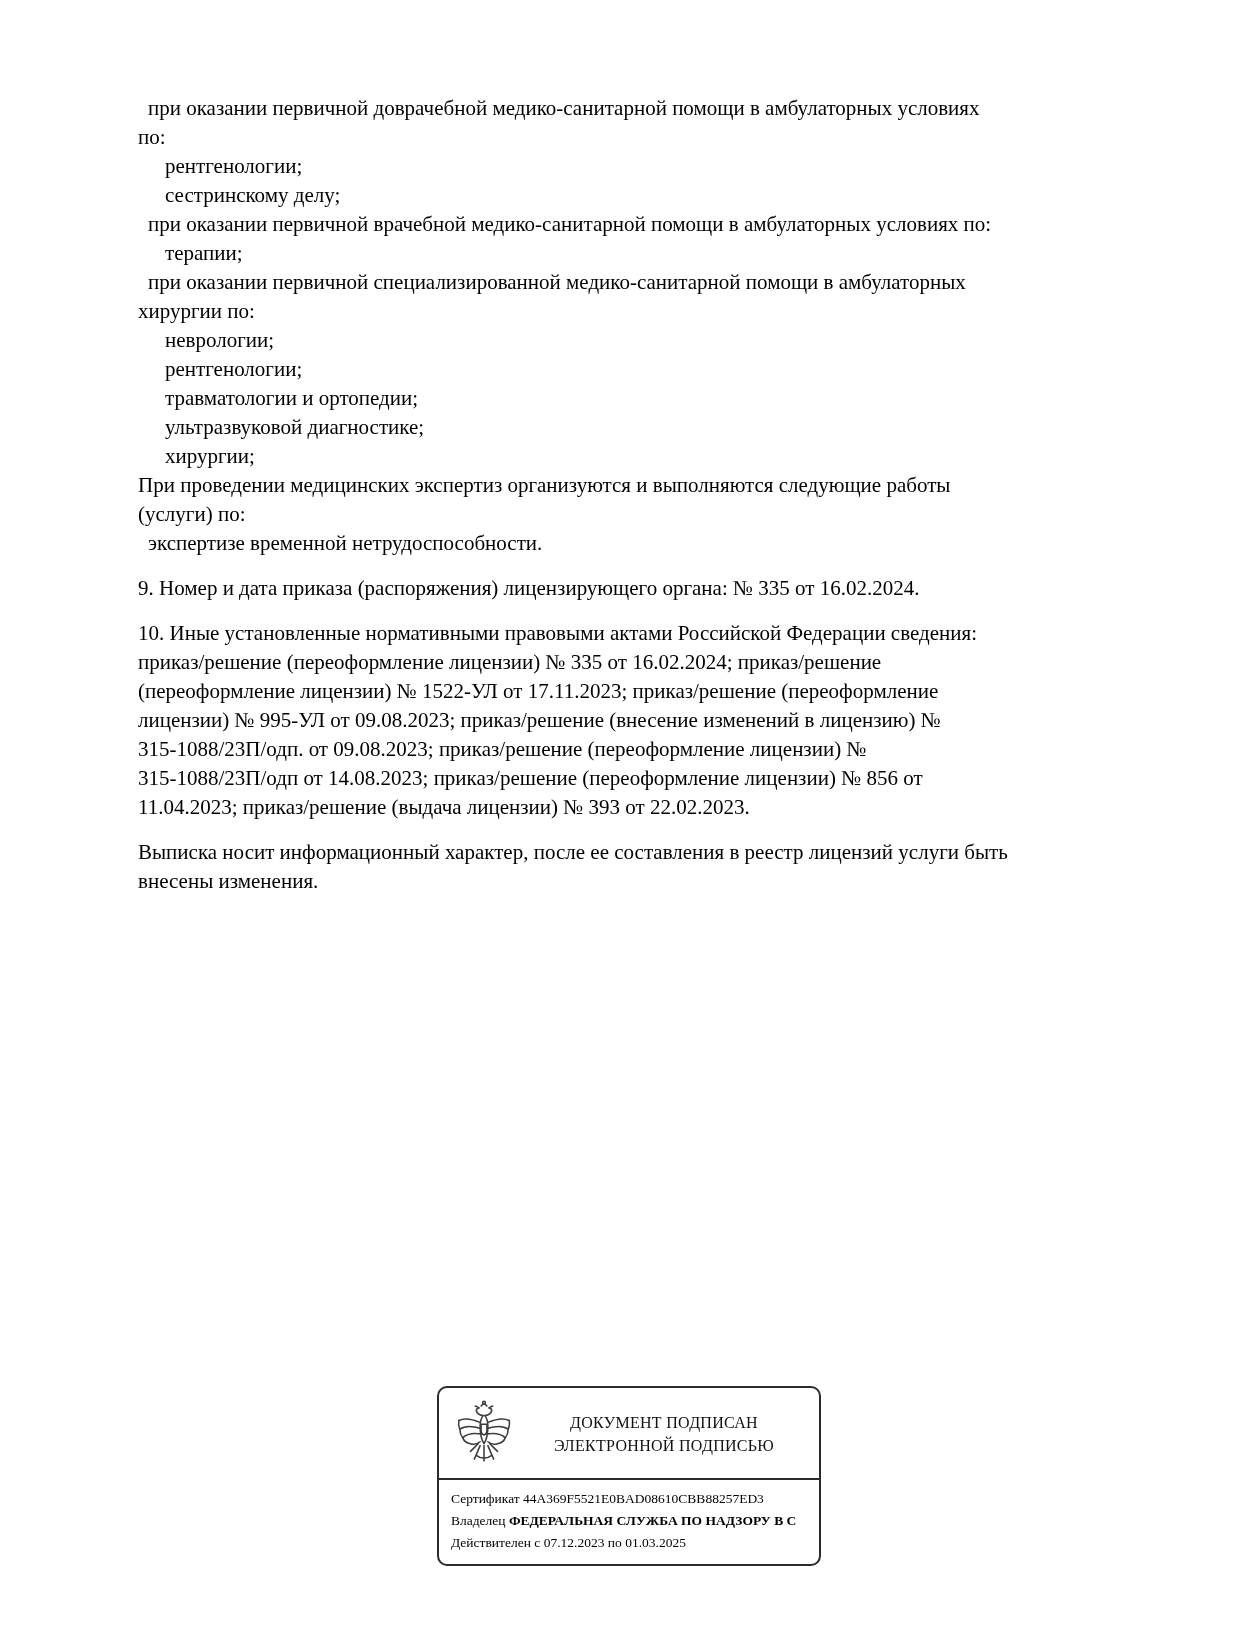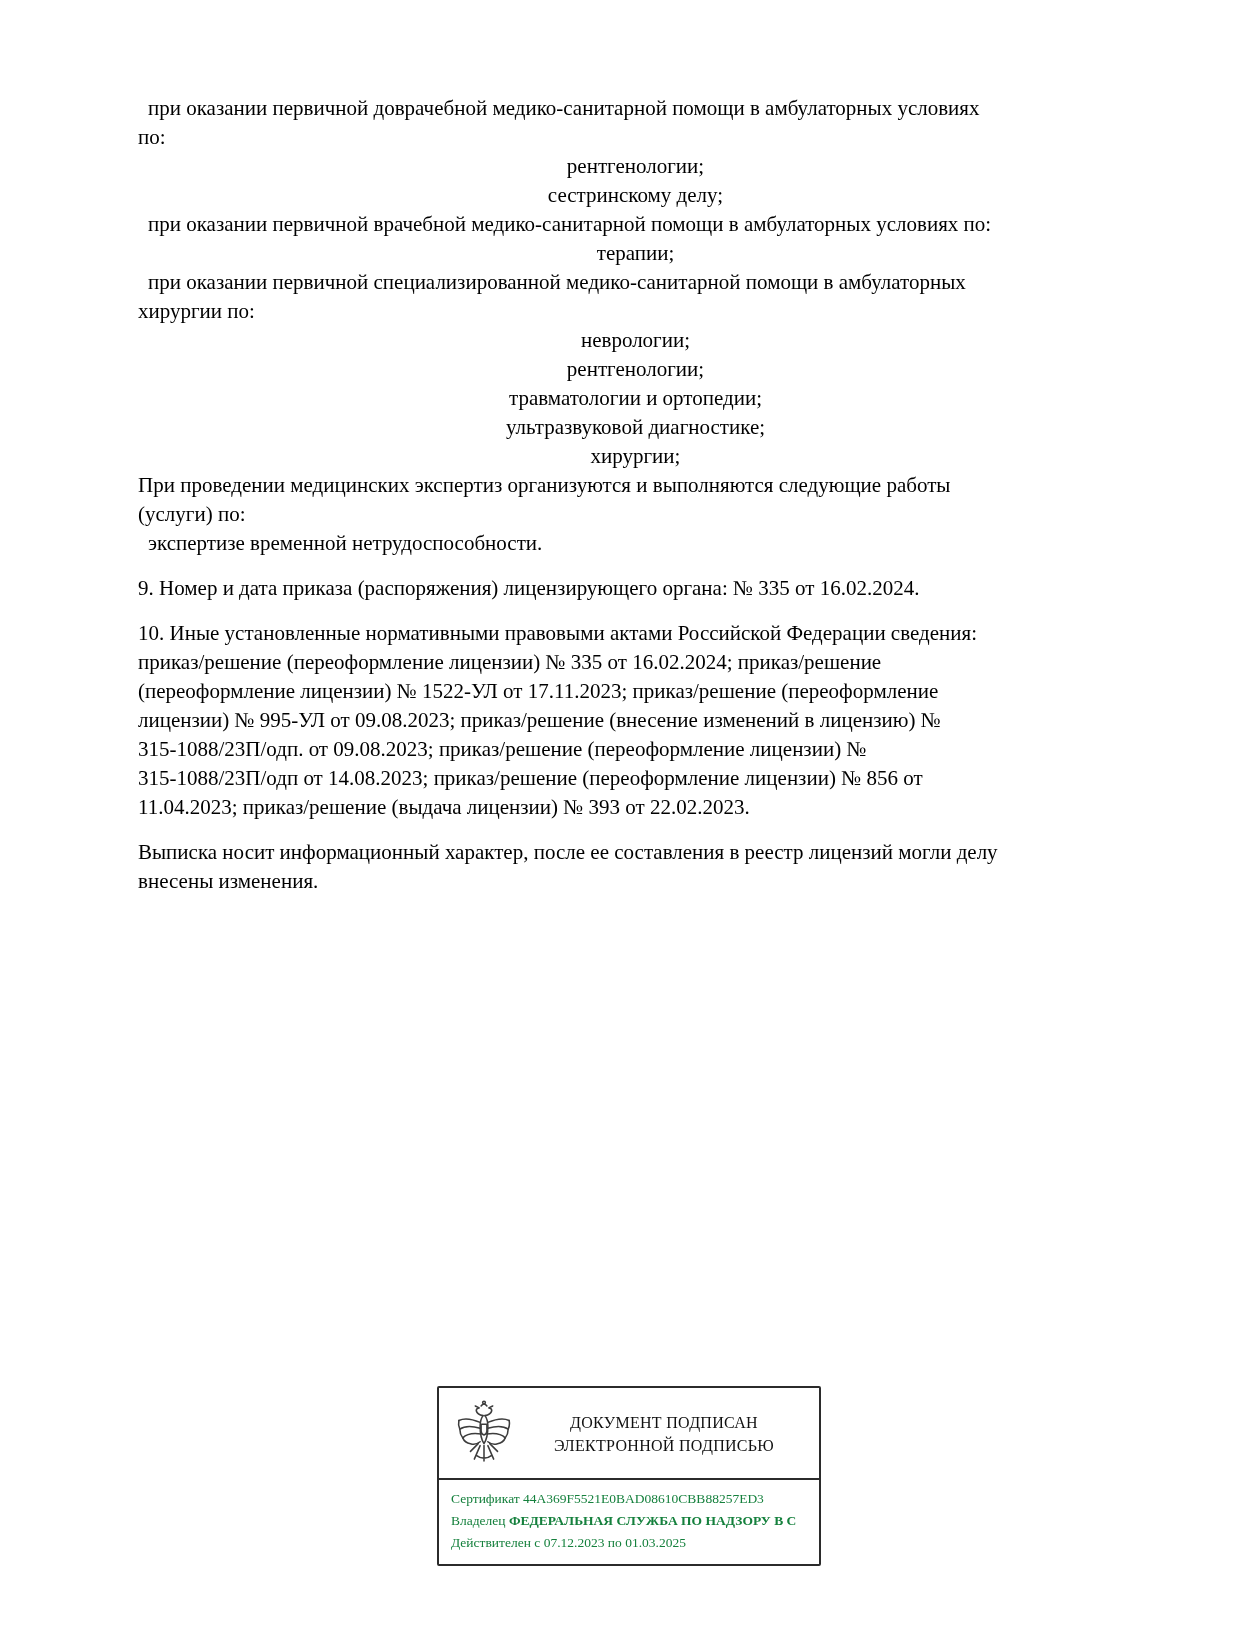--- a/index.html
+++ b/index.html
@@ -19,31 +19,31 @@
   .content {
     position: absolute;
     left: 138px;
     top: 94px;
     width: 968px;
     font-size: 21px;
     line-height: 29px;
   }
   .line { white-space: nowrap; }
   .ind1 { padding-left: 10px; }
-  .ind2 { padding-left: 27px; text-align: center; }
+  .ind2 { padding-left: 27px; }
   .gap  { margin-top: 16px; }
 
   
   .stamp {
     position: absolute;
     left: 437px;
     top: 1386px;
     width: 384px;
     border: 2px solid #2b2b2b;
-    border-radius: 2px;
+    border-radius: 10px;
     background: #ffffff;
     box-sizing: border-box;
     overflow: hidden;
   }
   .stamp-header {
     display: flex;
     align-items: center;
     padding: 10px 14px 8px 16px;
     min-height: 84px;
     box-sizing: border-box;
@@ -64,21 +64,21 @@
     color: #111;
   }
   .stamp-divider {
     border-top: 2px solid #2b2b2b;
     height: 0;
   }
   .stamp-info {
     padding: 8px 4px 10px 12px;
     font-size: 13.5px;
     line-height: 22px;
-    color: #15803d;
+    color: #000000;
     overflow: hidden;
   }
   .info-line { white-space: nowrap; }
   .info-line b { font-weight: bold; }
 </style>
 </head>
 <body>
 
 <div class="page">
 
@@ -111,21 +111,21 @@
       <div class="line">10. Иные установленные нормативными правовыми актами Российской Федерации сведения:</div>
       <div class="line">приказ/решение (переоформление лицензии) № 335 от 16.02.2024; приказ/решение</div>
       <div class="line">(переоформление лицензии) № 1522-УЛ от 17.11.2023; приказ/решение (переоформление</div>
       <div class="line">лицензии) № 995-УЛ от 09.08.2023; приказ/решение (внесение изменений в лицензию) №</div>
       <div class="line">315-1088/23П/одп. от 09.08.2023; приказ/решение (переоформление лицензии) №</div>
       <div class="line">315-1088/23П/одп от 14.08.2023; приказ/решение (переоформление лицензии) № 856 от</div>
       <div class="line">11.04.2023; приказ/решение (выдача лицензии) № 393 от 22.02.2023.</div>
     </div>
 
     <div class="para gap">
-      <div class="line">Выписка носит информационный характер, после ее составления в реестр лицензий могли делу</div>
+      <div class="line">Выписка носит информационный характер, после ее составления в реестр лицензий услуги быть</div>
       <div class="line">внесены изменения.</div>
     </div>
 
   </div>
 
   <div class="stamp">
     <div class="stamp-header">
       <span class="emblem">
         <svg viewBox="0 0 60 72" xmlns="http://www.w3.org/2000/svg">
           <g fill="none" stroke="#3d3d3d" stroke-width="1.6" stroke-linecap="round" stroke-linejoin="round">

